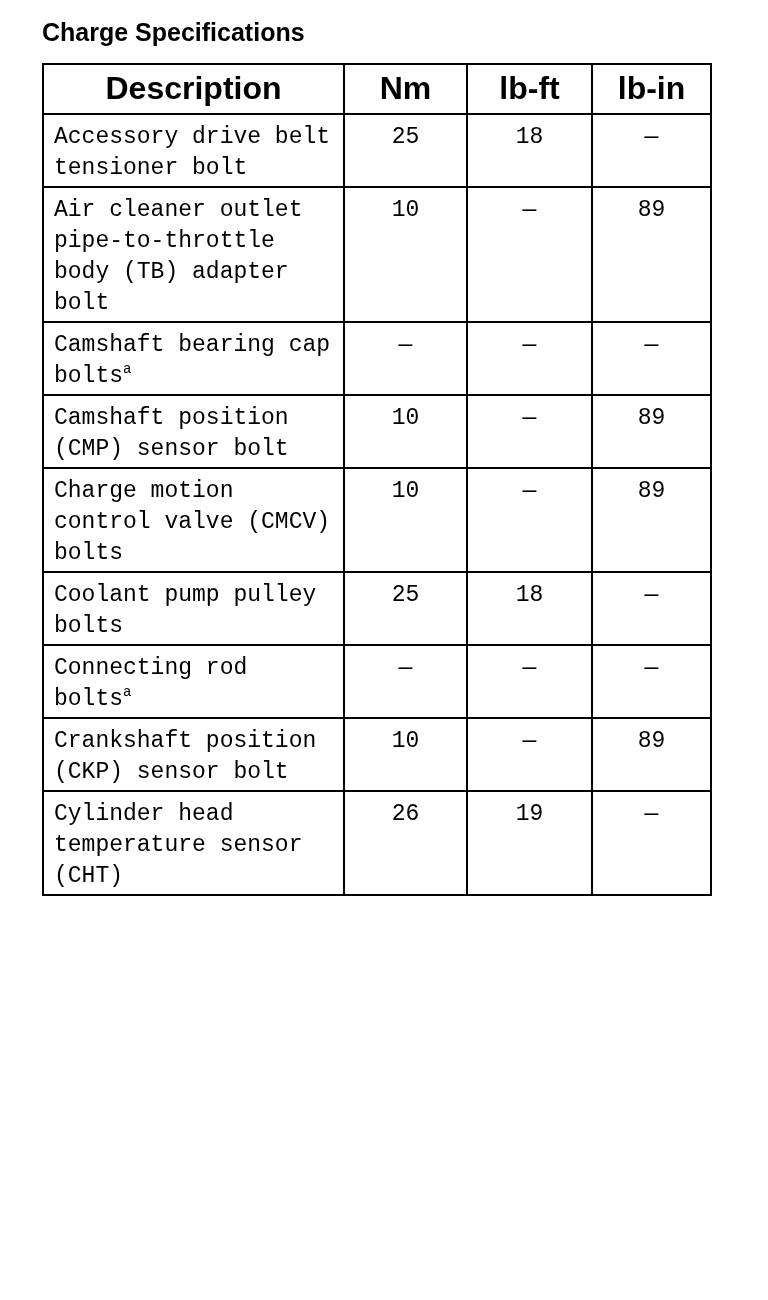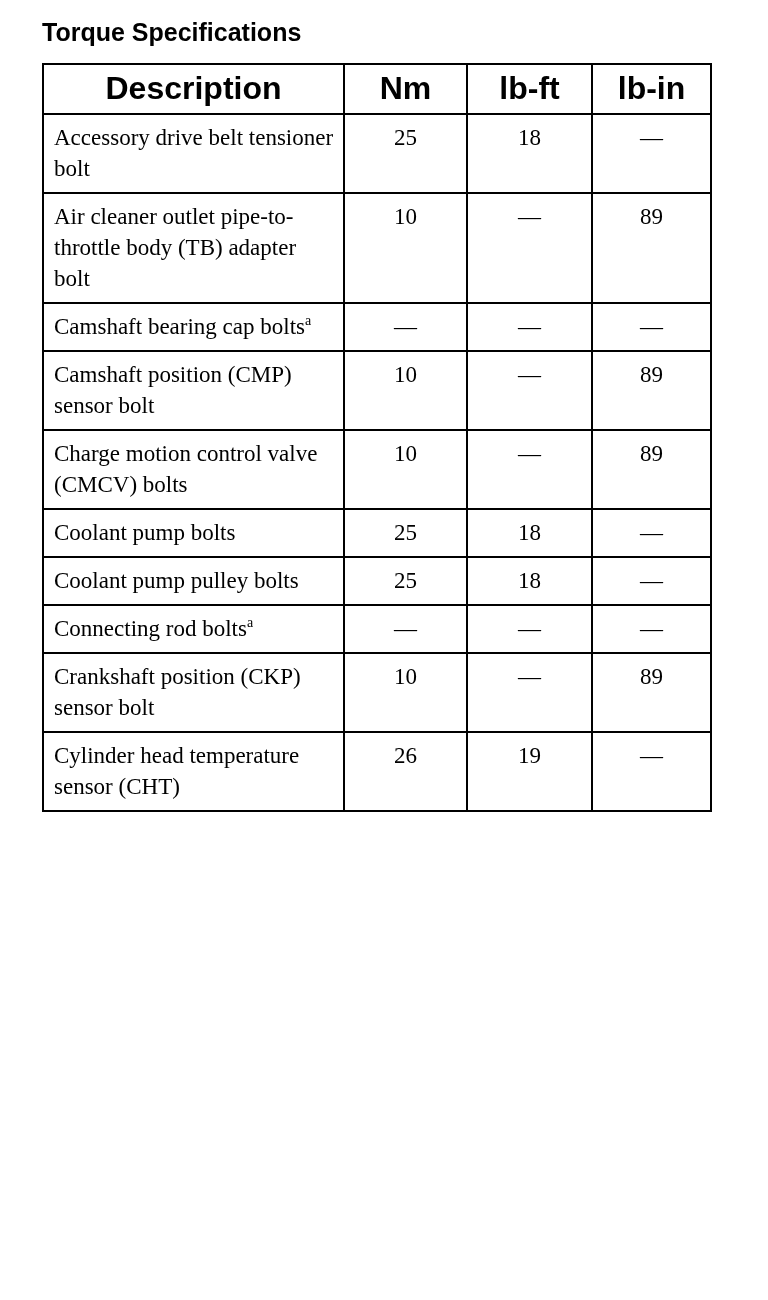--- a/index.html
+++ b/index.html
@@ -36,24 +36,24 @@
     vertical-align: top;
   }
   table.torque th {
     font-family: "Liberation Sans", sans-serif;
     font-weight: 700;
     font-size: 32px;
     text-align: center;
     padding: 5px 4px 6px 4px;
   }
   table.torque td {
-    font-family: Liberation Serif, serif;
+    font-family: Liberation Mono, monospace;
     font-size: 23px;
     line-height: 31px;
-    padding: 7px 8px 8px 10px;
+    padding: 7px 8px 2px 10px;
   }
   table.torque td.desc {
     text-align: left;
   }
   table.torque td.val {
     text-align: center;
     padding-left: 4px;
     padding-right: 4px;
   }
   col.c-desc  { width: 301px; }
@@ -63,21 +63,21 @@
   sup.fn {
     font-size: 14px;
     line-height: 0;
     vertical-align: super;
   }
 </style>
 </head>
 <body>
 
 <div class="page">
-  <h1 class="title">Torque Specifications</h1>
+  <h1 class="title">Charge Specifications</h1>
 
   <table class="torque">
     <colgroup>
       <col class="c-desc">
       <col class="c-nm">
       <col class="c-lbft">
       <col class="c-lbin">
     </colgroup>
     <thead>
       <tr>
@@ -112,26 +112,20 @@
           <td class="val">—</td>
           <td class="val">89</td>
         </tr>
         <tr>
           <td class="desc">Charge motion control valve (CMCV) bolts</td>
           <td class="val">10</td>
           <td class="val">—</td>
           <td class="val">89</td>
         </tr>
         <tr>
-          <td class="desc">Coolant pump bolts</td>
-          <td class="val">25</td>
-          <td class="val">18</td>
-          <td class="val">—</td>
-        </tr>
-        <tr>
           <td class="desc">Coolant pump pulley bolts</td>
           <td class="val">25</td>
           <td class="val">18</td>
           <td class="val">—</td>
         </tr>
         <tr>
           <td class="desc">Connecting rod bolts<sup class="fn">a</sup></td>
           <td class="val">—</td>
           <td class="val">—</td>
           <td class="val">—</td>

